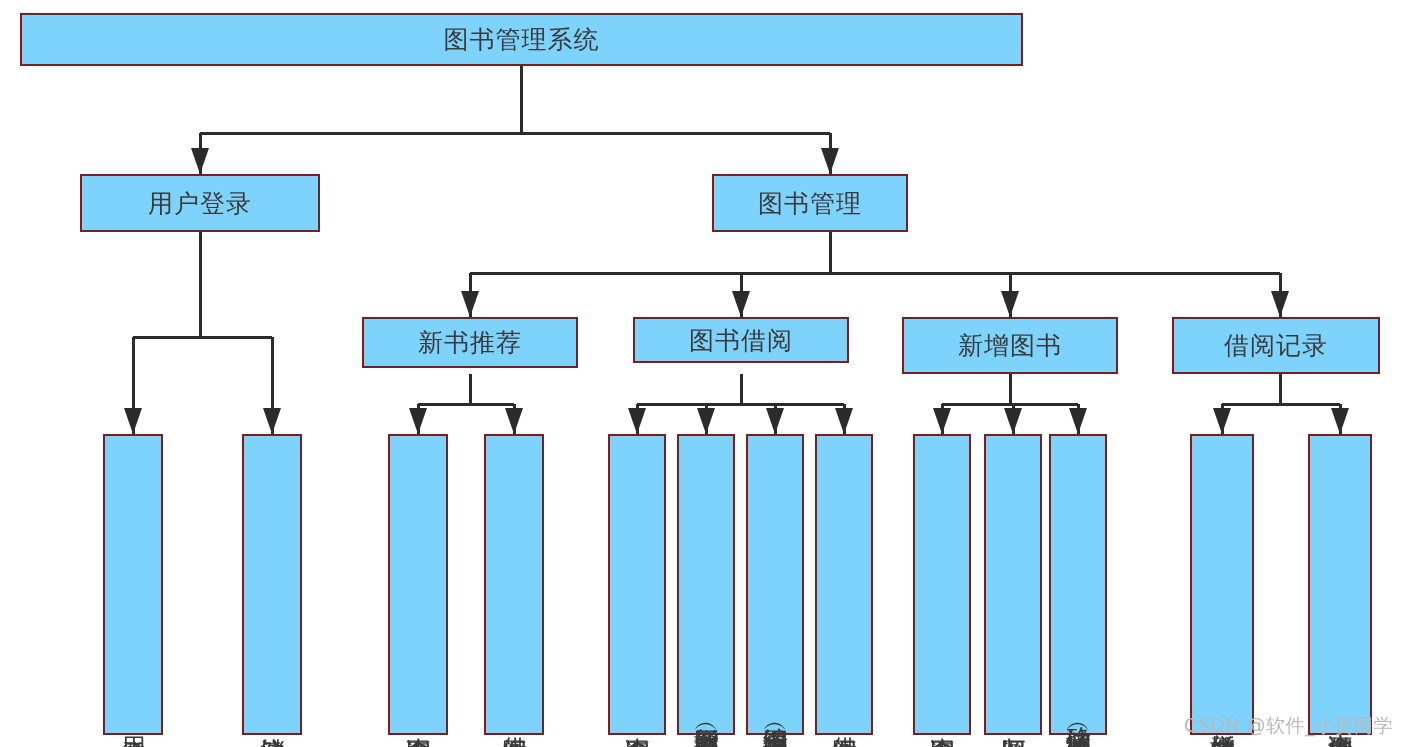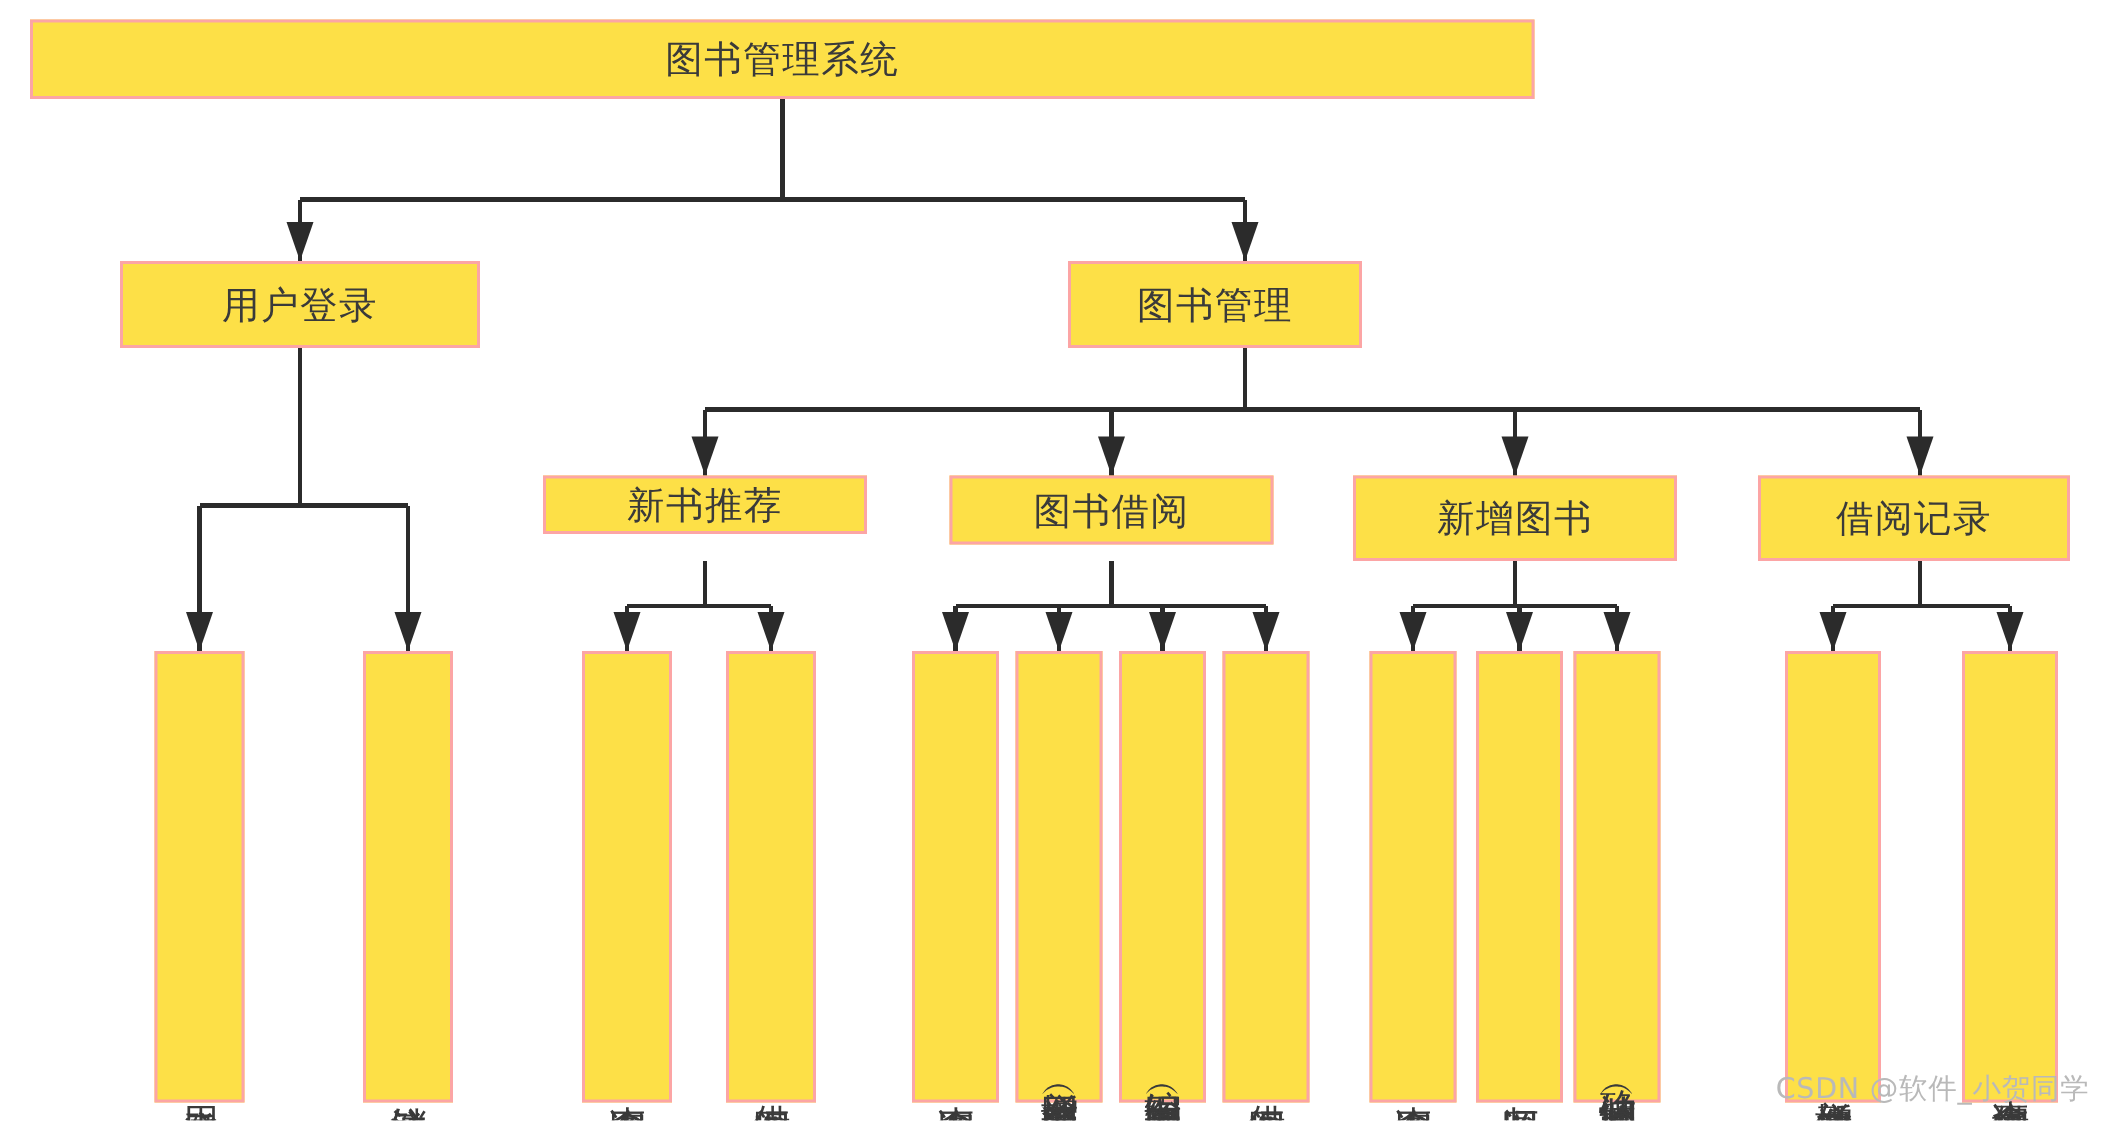--- a/index.html
+++ b/index.html
@@ -22,22 +22,22 @@
     position: absolute;
     left: 0;
     top: 0;
     width: 1405px;
     height: 747px;
     pointer-events: none;
   }
   .node {
     position: absolute;
     box-sizing: border-box;
-    background: #fde047;
-    border: 2px solid #fca5a5;
+    background: #7dd3fc;
+    border: 2px solid #7f1d1d;
     display: flex;
     align-items: center;
     justify-content: center;
     color: #3a3a3a;
   }
   .node.horiz {
     font-size: 25px;
     letter-spacing: 1px;
     line-height: 1;
   }
@@ -131,21 +131,21 @@
   <div id="node-layer">
       <div class="node horiz" style="left: 20px; top: 13px; width: 1003px; height: 53px;">
         <span class="hlabel">图书管理系统</span>
       </div>
       <div class="node horiz" style="left: 80px; top: 174px; width: 240px; height: 58px;">
         <span class="hlabel">用户登录</span>
       </div>
       <div class="node horiz" style="left: 712px; top: 174px; width: 196px; height: 58px;">
         <span class="hlabel">图书管理</span>
       </div>
-      <div class="node horiz" style="left: 362px; top: 317px; width: 216px; height: 39px;">
+      <div class="node horiz" style="left: 362px; top: 317px; width: 216px; height: 51px;">
         <span class="hlabel">新书推荐</span>
       </div>
       <div class="node horiz" style="left: 633px; top: 317px; width: 216px; height: 46px;">
         <span class="hlabel">图书借阅</span>
       </div>
       <div class="node horiz" style="left: 902px; top: 317px; width: 216px; height: 57px;">
         <span class="hlabel">新增图书</span>
       </div>
       <div class="node horiz" style="left: 1172px; top: 317px; width: 208px; height: 57px;">
         <span class="hlabel">借阅记录</span>

